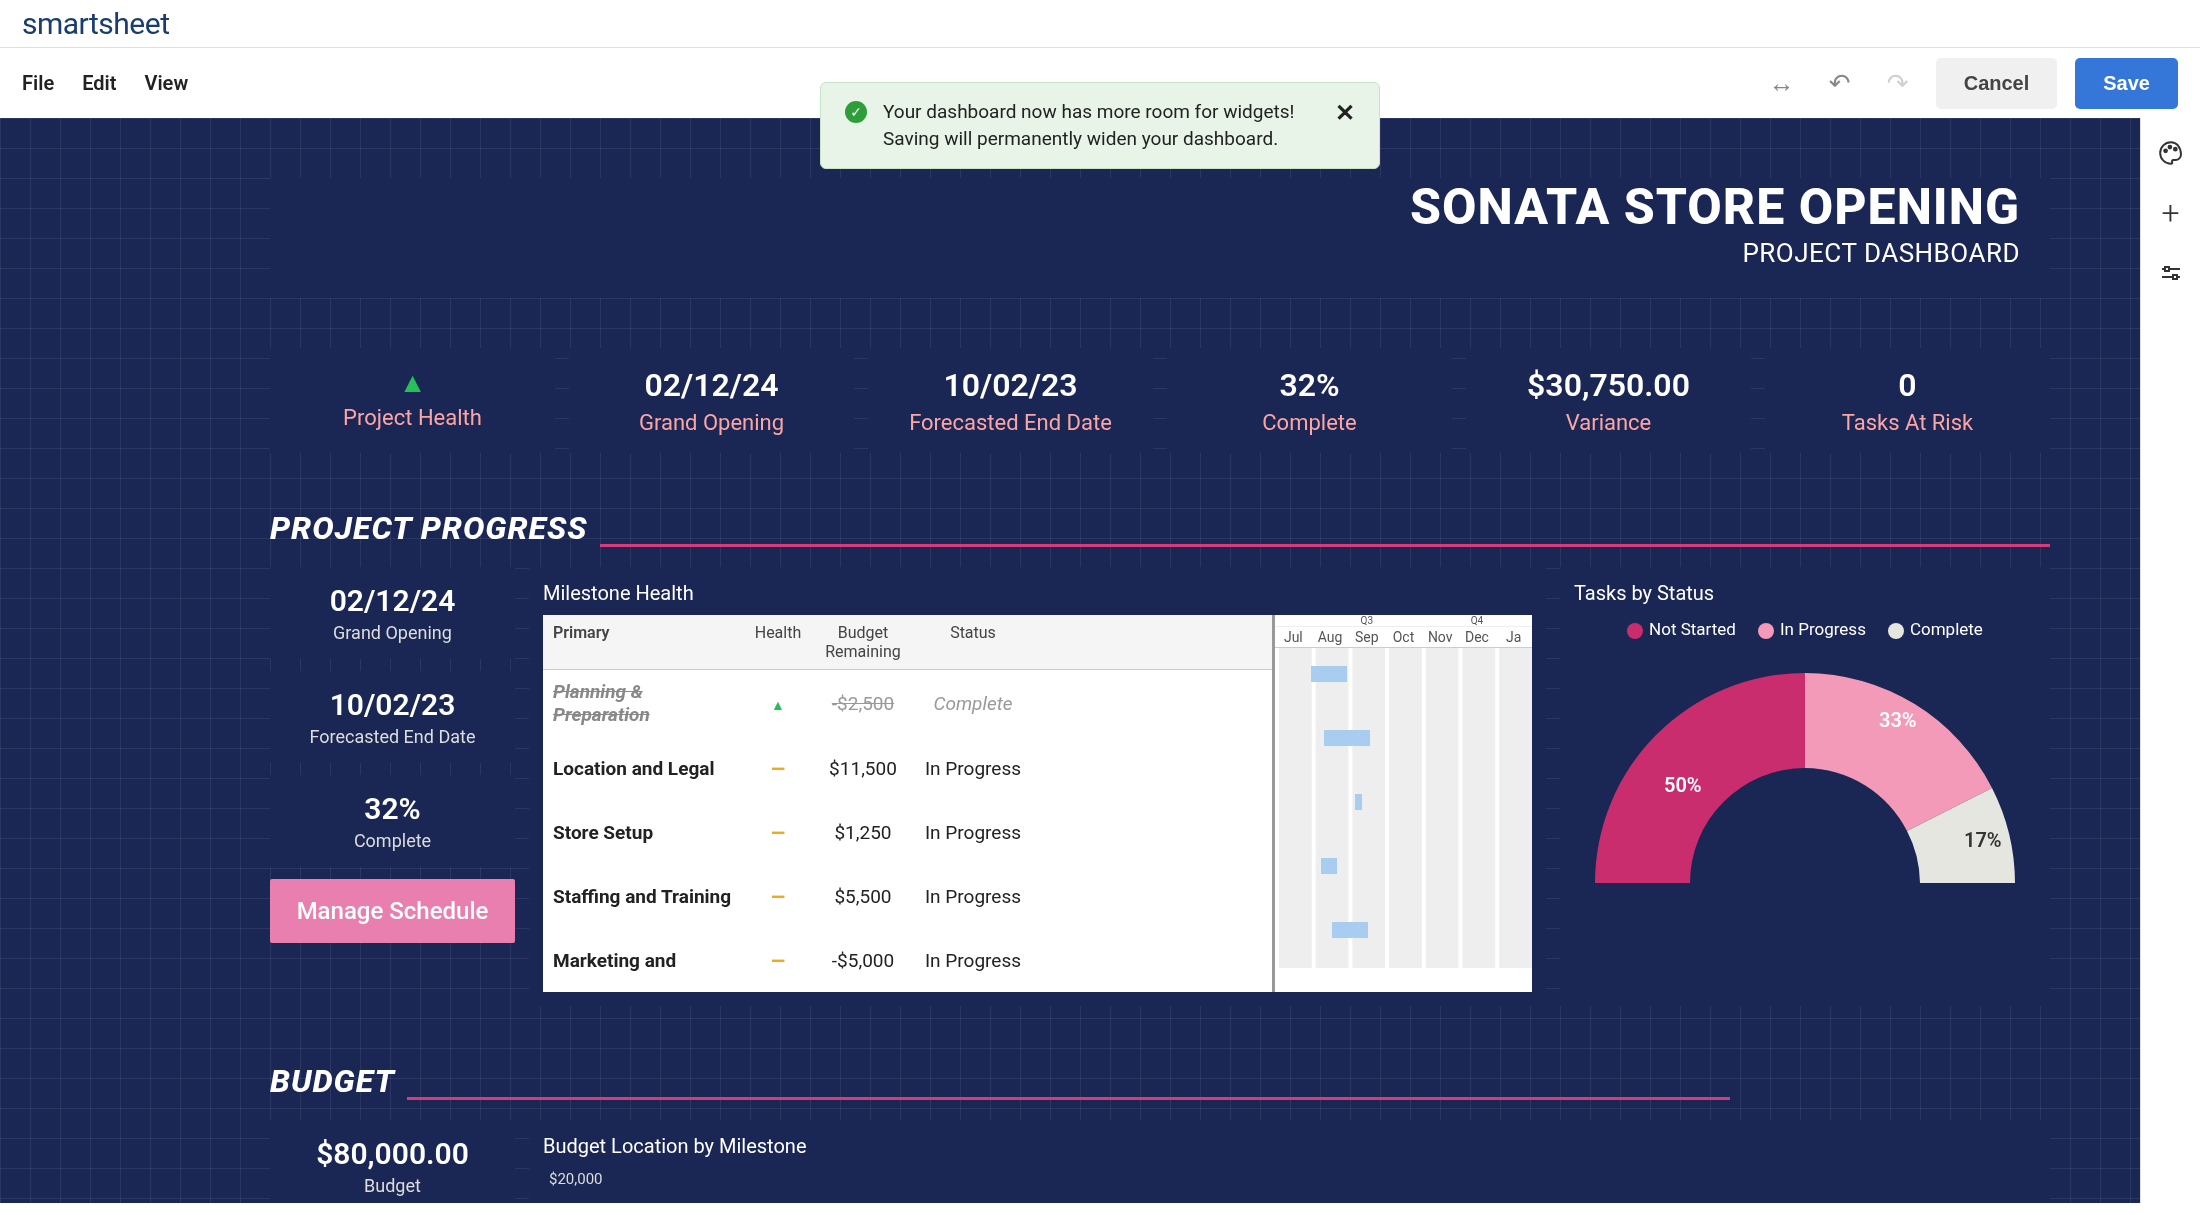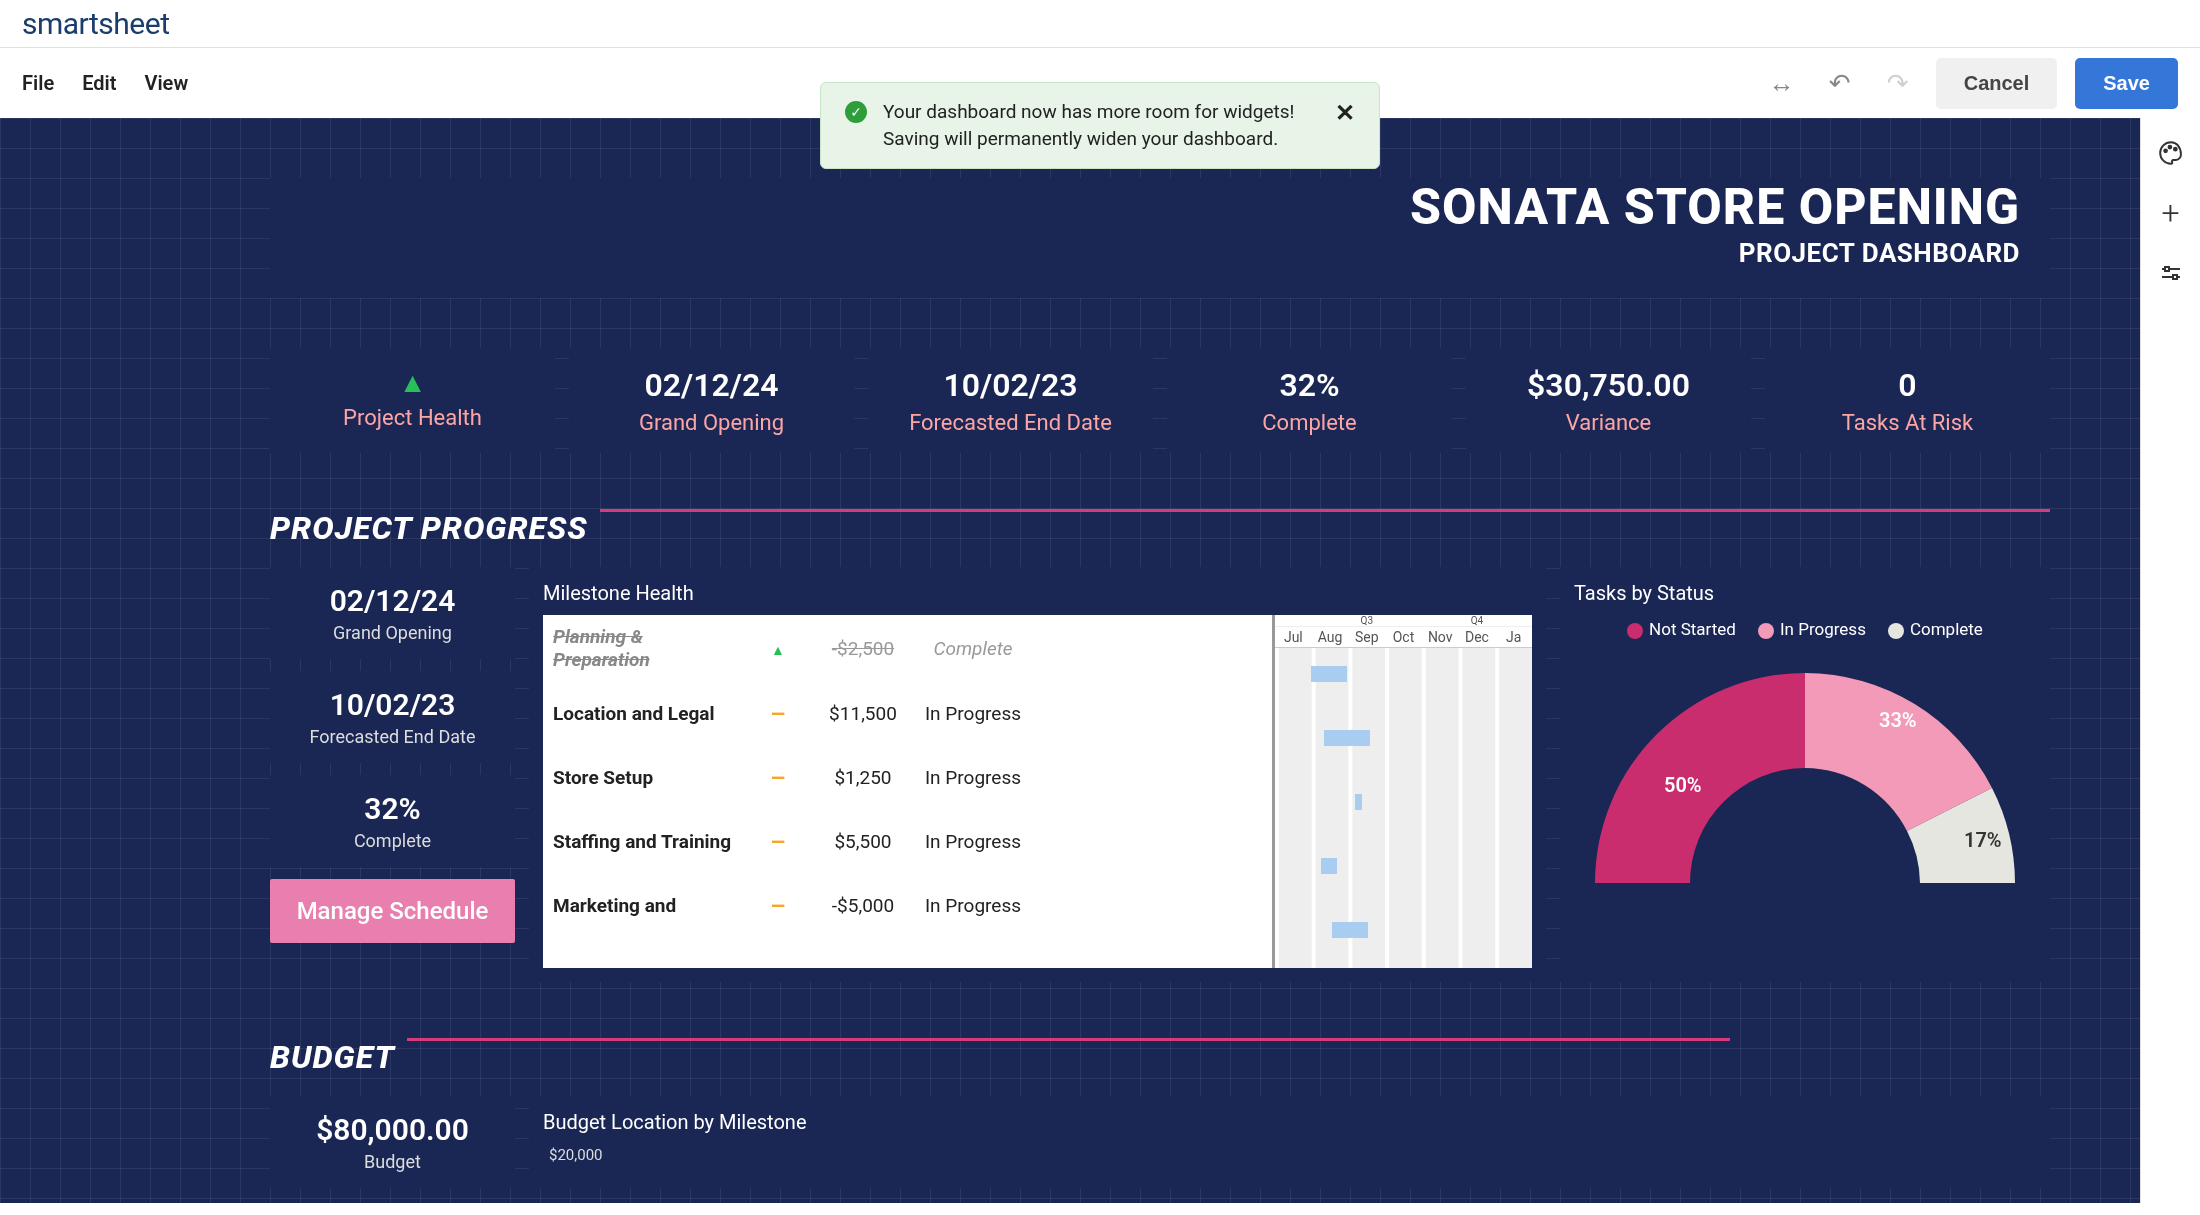--- a/index.html
+++ b/index.html
@@ -24,29 +24,29 @@
 
 .workspace { display: flex; height: calc(1215px - 130px); }
 .canvas-wrap { flex: 1; overflow: hidden; position: relative; }
 .right-rail { width: 60px; border-left: 1px solid #e0e0e0; display: flex; flex-direction: column; align-items: center; padding-top: 20px; gap: 30px; }
 .rail-icon { width: 30px; height: 30px; display: flex; align-items: center; justify-content: center; cursor: pointer; color: #333; }
 
 .canvas { background: #1a2654; background-image: linear-gradient(rgba(255,255,255,0.08) 1px, transparent 1px), linear-gradient(90deg, rgba(255,255,255,0.08) 1px, transparent 1px); background-size: 30px 30px; padding: 60px 90px 0 90px; height: 100%; overflow: hidden; }
 
 .header-widget { background: #1a2654; padding: 0 30px 30px 0; text-align: right; margin-left: 180px; }
 .header-title { color: #fff; font-size: 50px; font-weight: 800; letter-spacing: 1px; }
-.header-sub { color: #fff; font-size: 26px; font-weight: 700; letter-spacing: 0.5px; margin-top: 2px; }
+.header-sub { color: #fff; font-size: 26px; font-weight: 400; letter-spacing: 0.5px; margin-top: 2px; }
 
 .kpi-row { display: flex; gap: 14px; margin-top: 50px; margin-left: 180px; }
 .kpi { background: #1a2654; flex: 1; text-align: center; padding: 18px 10px; }
 .kpi-val { color: #fff; font-size: 32px; font-weight: 600; }
 .kpi-label { color: #fca5a5; font-size: 22px; margin-top: 6px; }
 .kpi-icon-green { color: #26c05a; font-size: 28px; }
 
-.section-head { display: flex; align-items: flex-start; margin-top: 56px; margin-left: 180px; gap: 12px; }
+.section-head { display: flex; align-items: flex-end; margin-top: 56px; margin-left: 180px; gap: 12px; }
 .section-title { color: #fff; font-size: 32px; font-weight: 800; font-style: italic; letter-spacing: 1px; }
 .section-rule { flex: 1; height: 3px; background: #d63b7a; }
 
 .progress-row { display: flex; gap: 14px; margin-top: 20px; margin-left: 180px; }
 .stat-col { width: 245px; display: flex; flex-direction: column; gap: 12px; }
 .stat-card { background: #1a2654; text-align: center; padding: 16px 8px; }
 .stat-val { color: #fff; font-size: 30px; font-weight: 600; }
 .stat-label { color: #ddd; font-size: 18px; margin-top: 4px; }
 .manage-btn { background: #e87faf; color: #fff; text-align: center; padding: 18px; font-size: 24px; font-weight: 500; cursor: pointer; border-radius: 2px; }
 
@@ -168,20 +168,26 @@
             <div class="stat-val">32%</div>
             <div class="stat-label">Complete</div>
           </div>
           <div class="manage-btn">Manage Schedule</div>
         </div>
 
         <div class="milestone-widget">
           <div class="widget-title">Milestone Health</div>
           <div class="milestone-table">
             <div class="mt-left">
+              <div class="mt-header">
+                <div>Primary</div>
+                <div>Health</div>
+                <div>Budget Remaining</div>
+                <div>Status</div>
+              </div>
               <div class="mt-row mt-complete">
                 <div class="mt-primary">Planning &amp; Preparation</div>
                 <div><span class="health-dot-g">▲</span></div>
                 <div style="text-decoration:line-through">-$2,500</div>
                 <div style="font-style:italic">Complete</div>
               </div>
               <div class="mt-row">
                 <div class="mt-primary">Location and Legal</div>
                 <div><span class="health-dot-y">—</span></div>
                 <div>$11,500</div>

